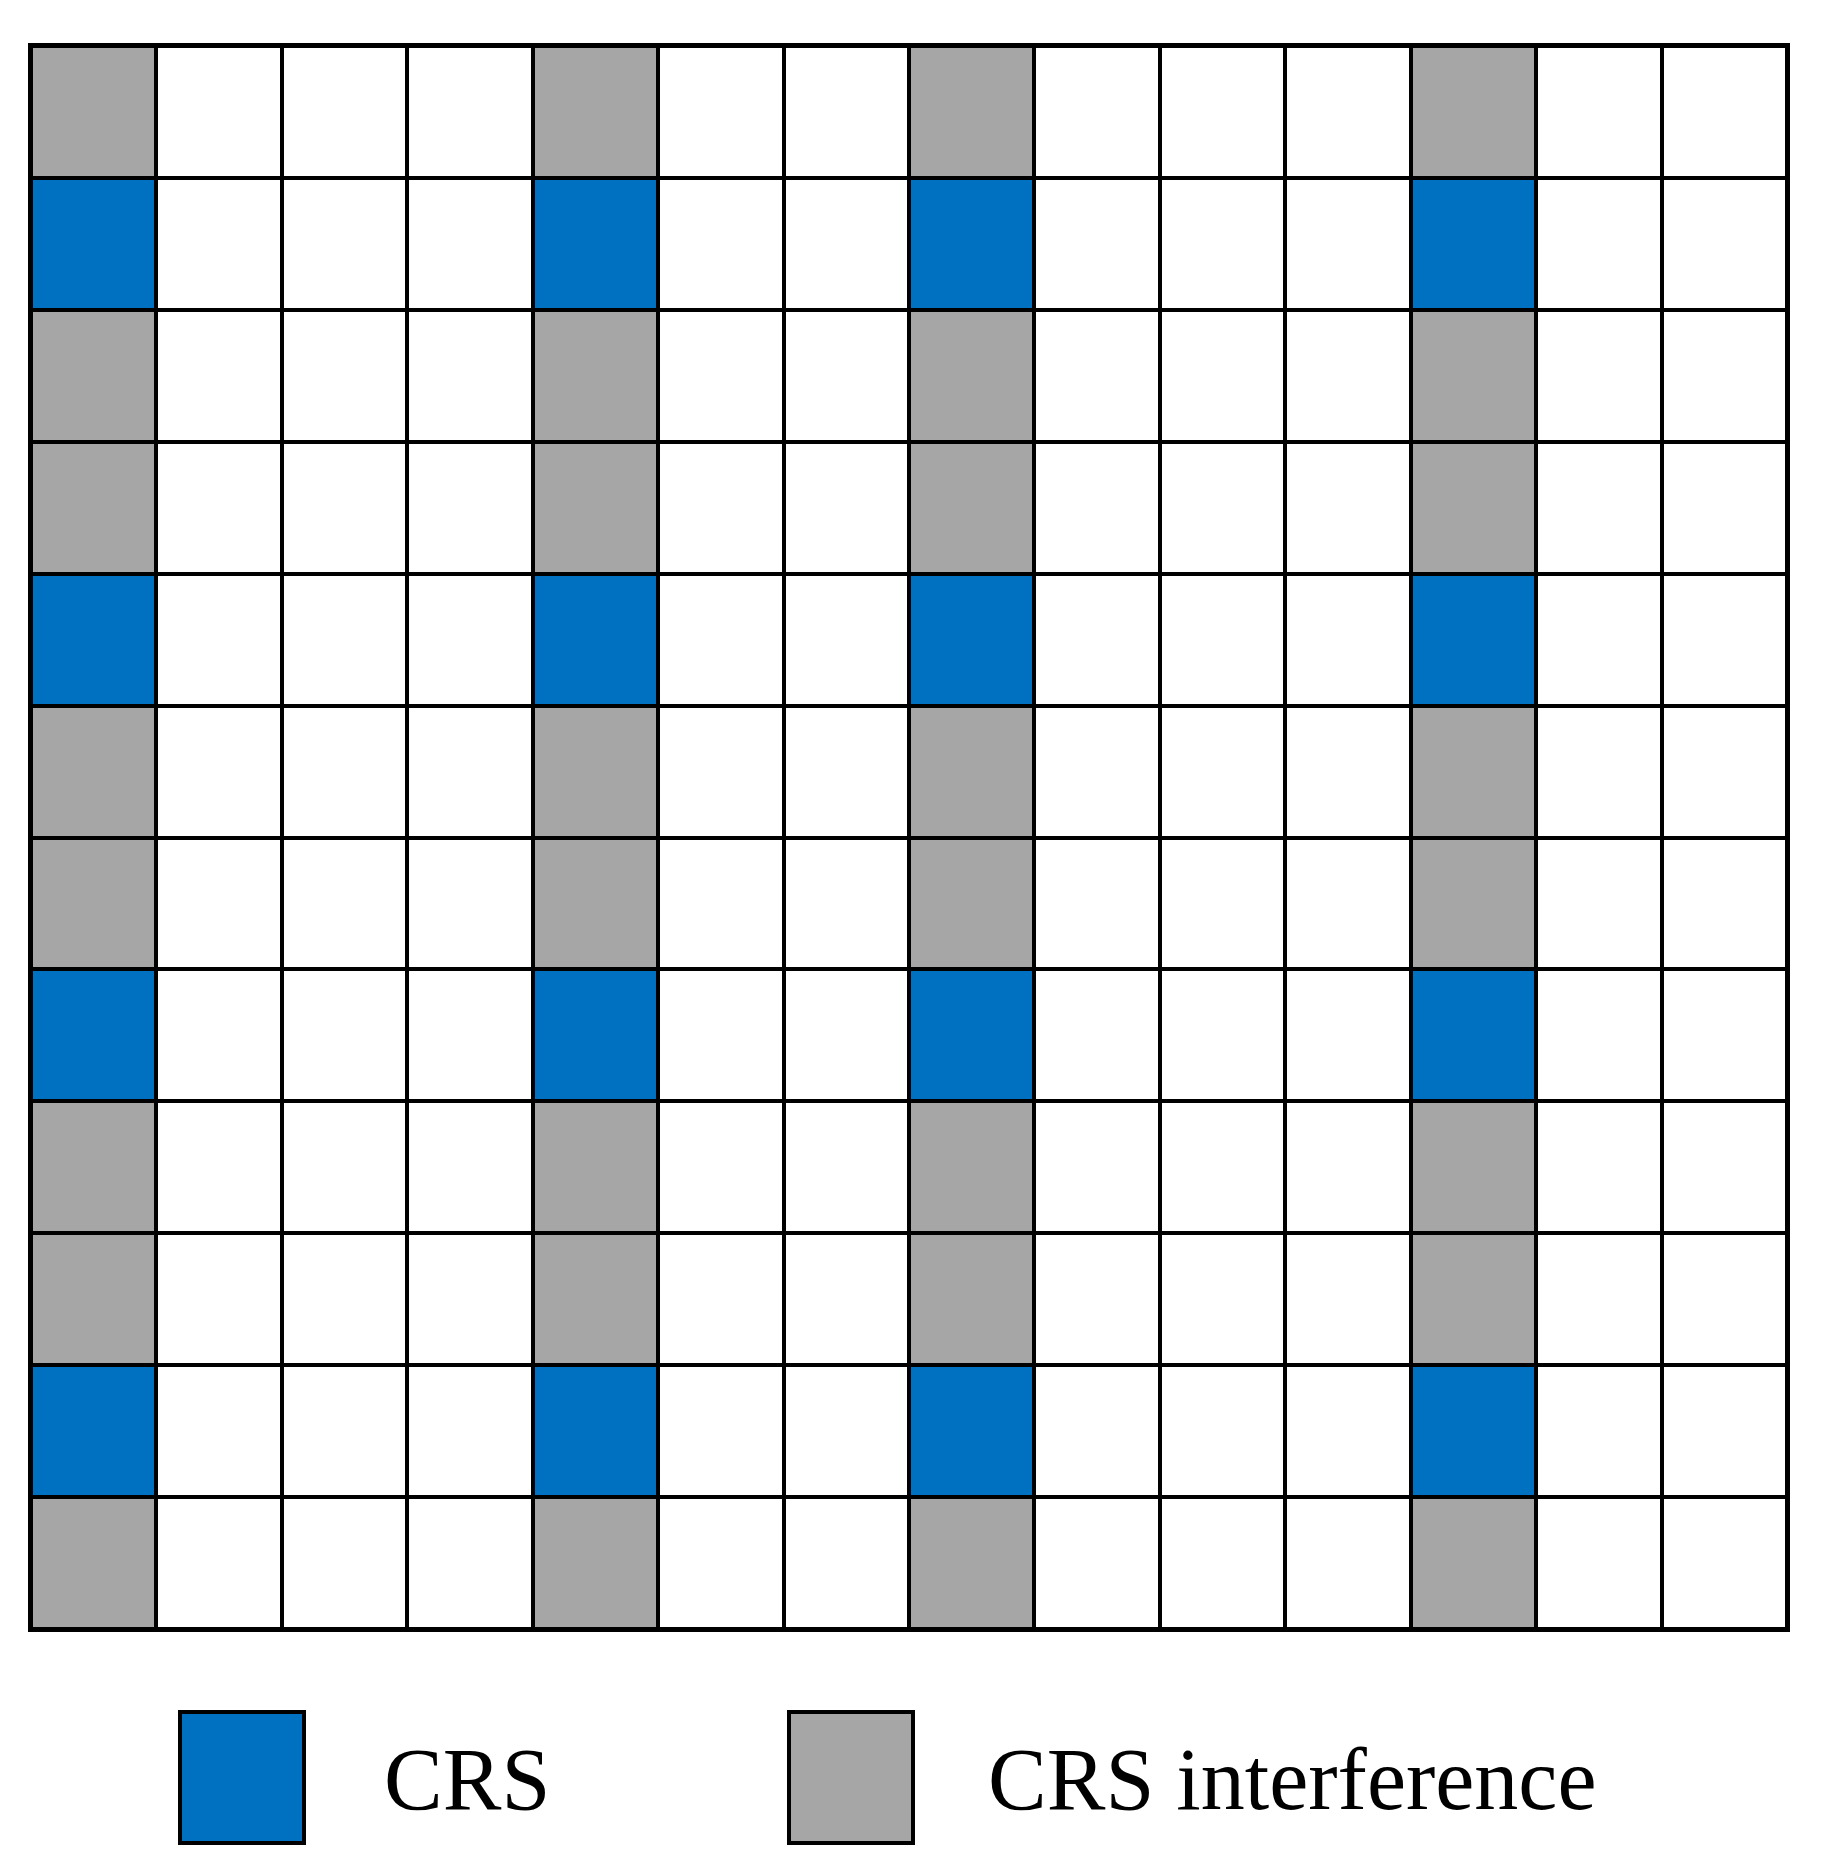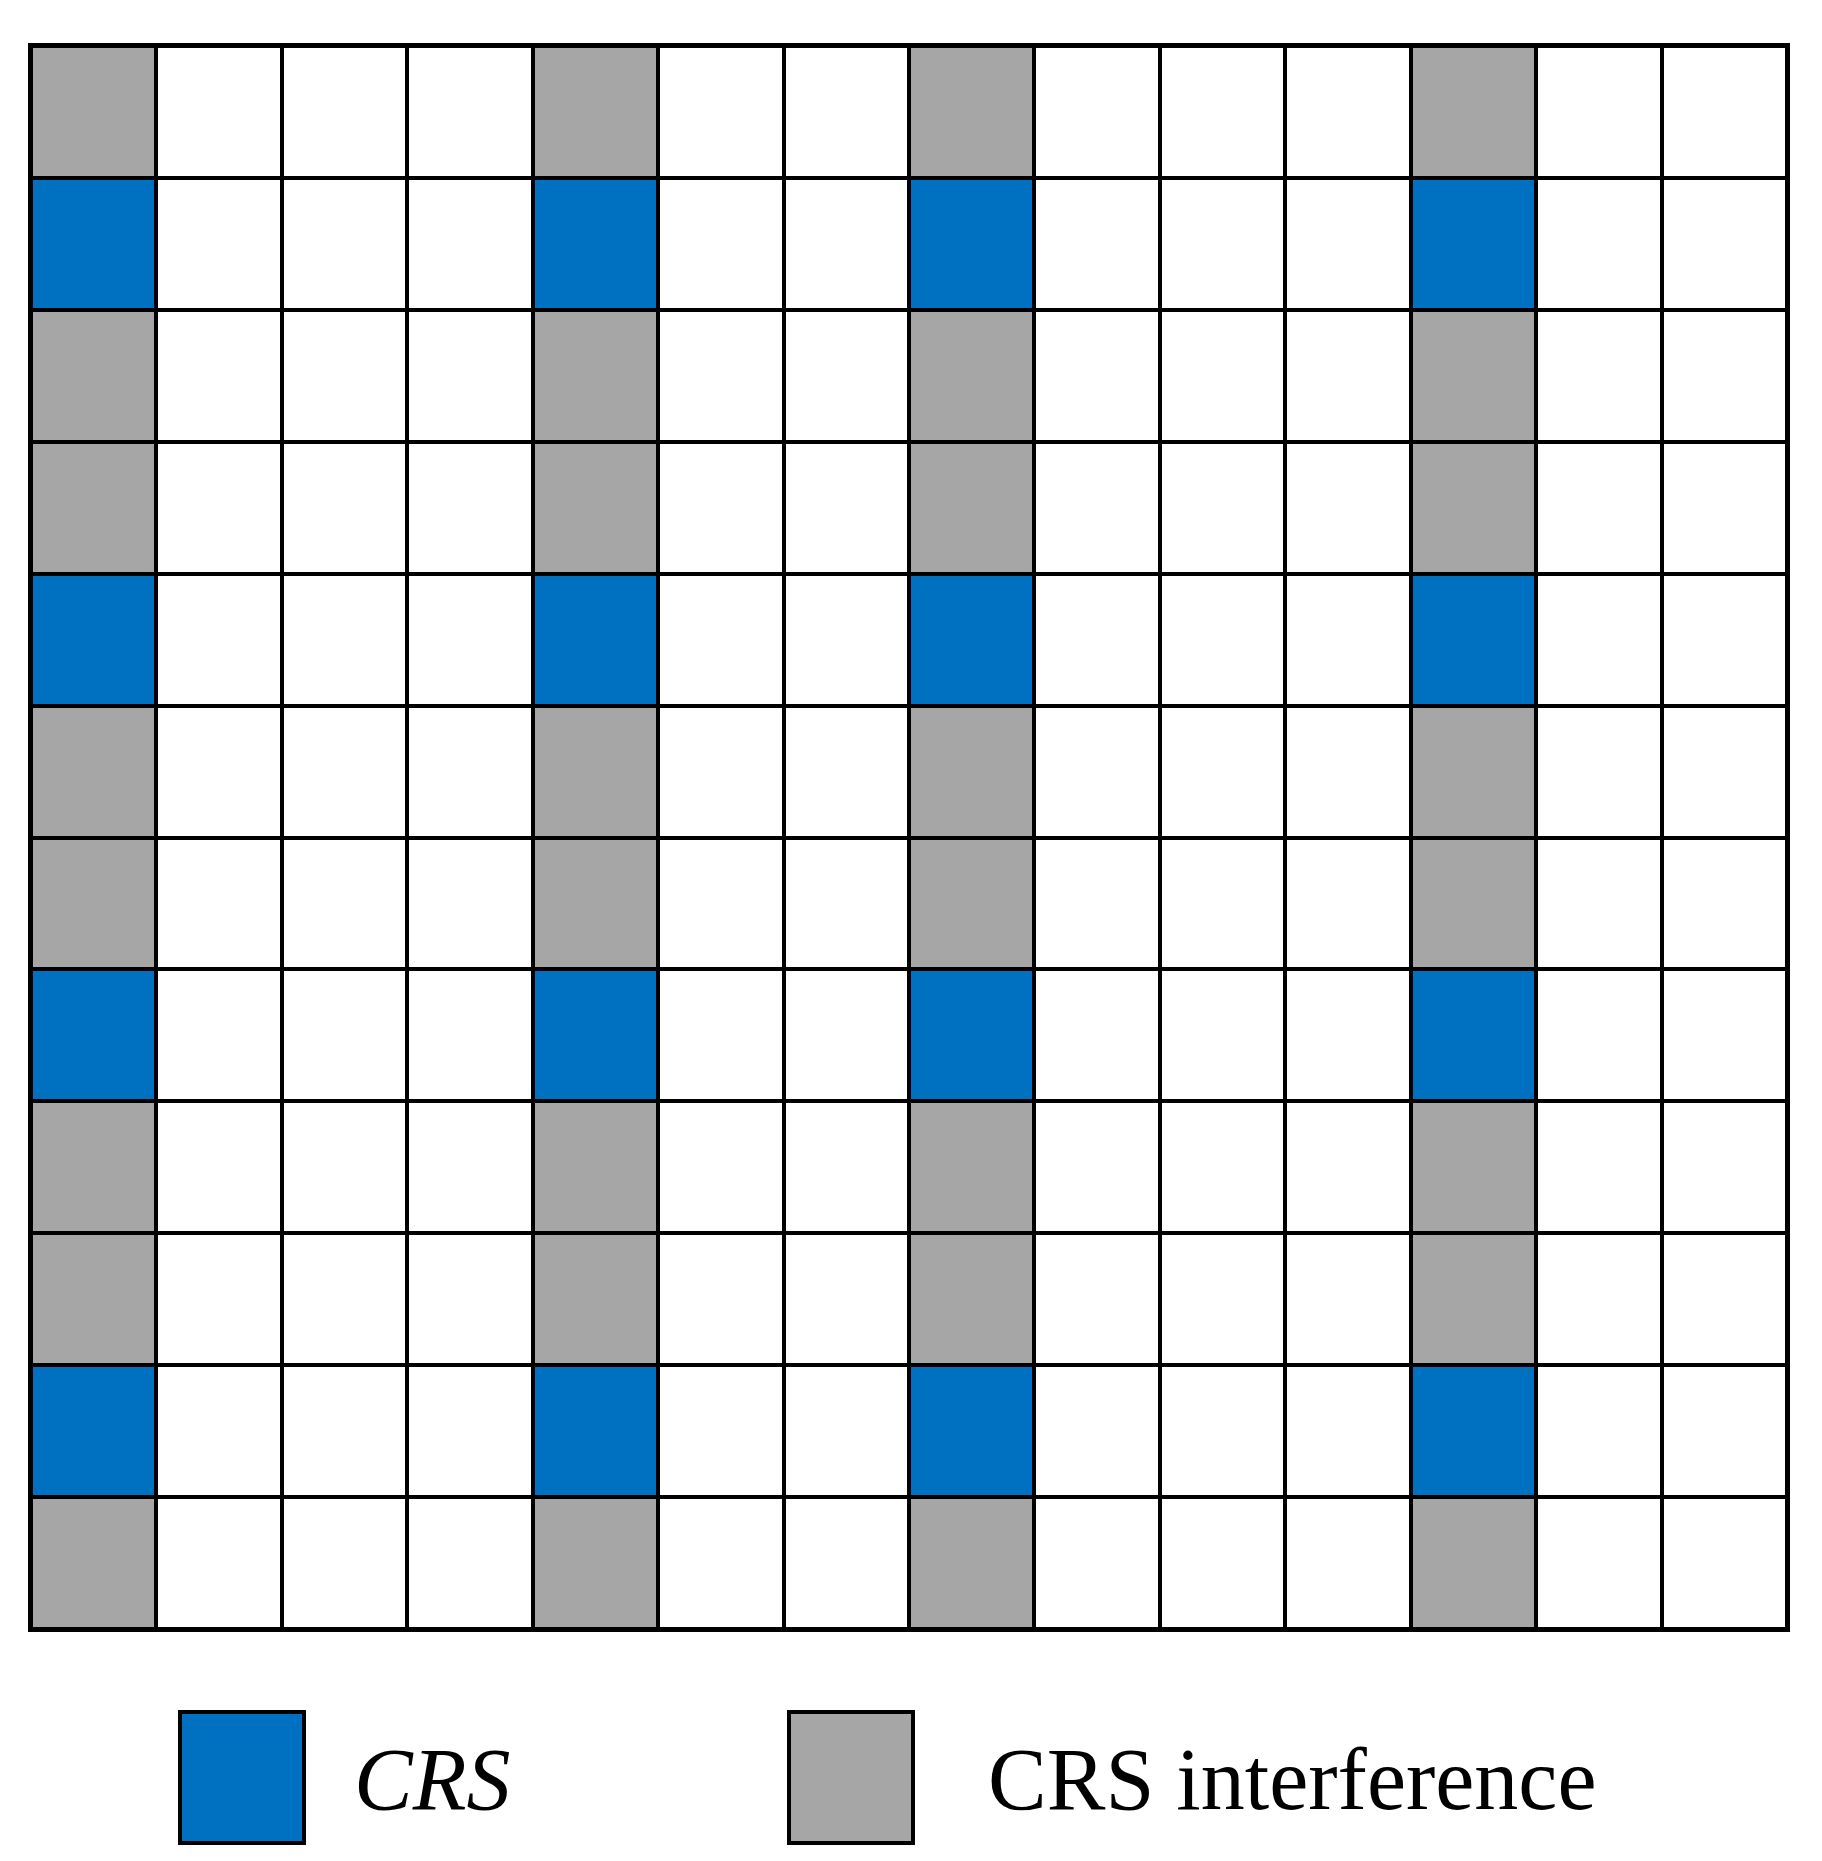--- a/index.html
+++ b/index.html
@@ -45,21 +45,21 @@
 
   .legend-label {
     position: absolute;
     top: 1782px;
     transform: translateY(-52%);
     font-size: 88px;
     line-height: 1.15;
     color: #000;
     white-space: nowrap;
   }
-  #label-crs { left: 354px; font-style: italic; }
+  #label-crs { left: 384px; }
   #label-interference { left: 988px; }
 </style>
 </head>
 <body>
 
 <div id="resource-grid">
     <div class="cell" style="background: rgb(166, 166, 166);"></div>
     <div class="cell" style="background: rgb(255, 255, 255);"></div>
     <div class="cell" style="background: rgb(255, 255, 255);"></div>
     <div class="cell" style="background: rgb(255, 255, 255);"></div>

